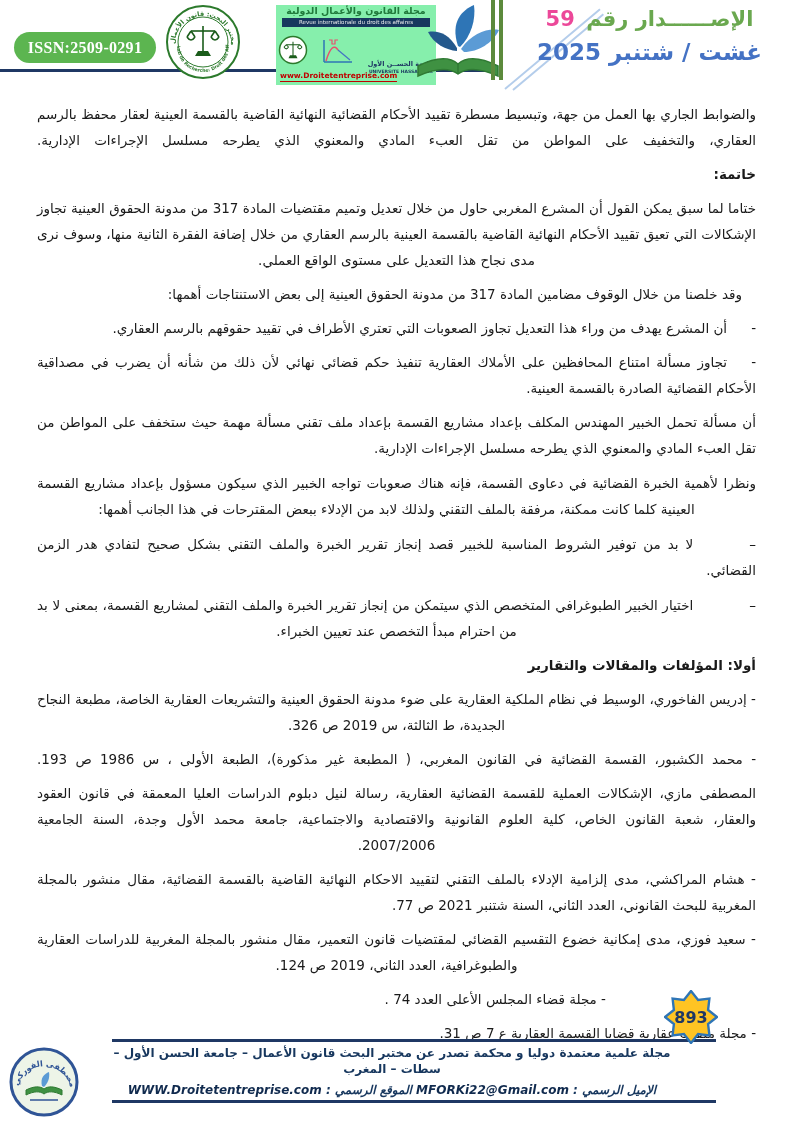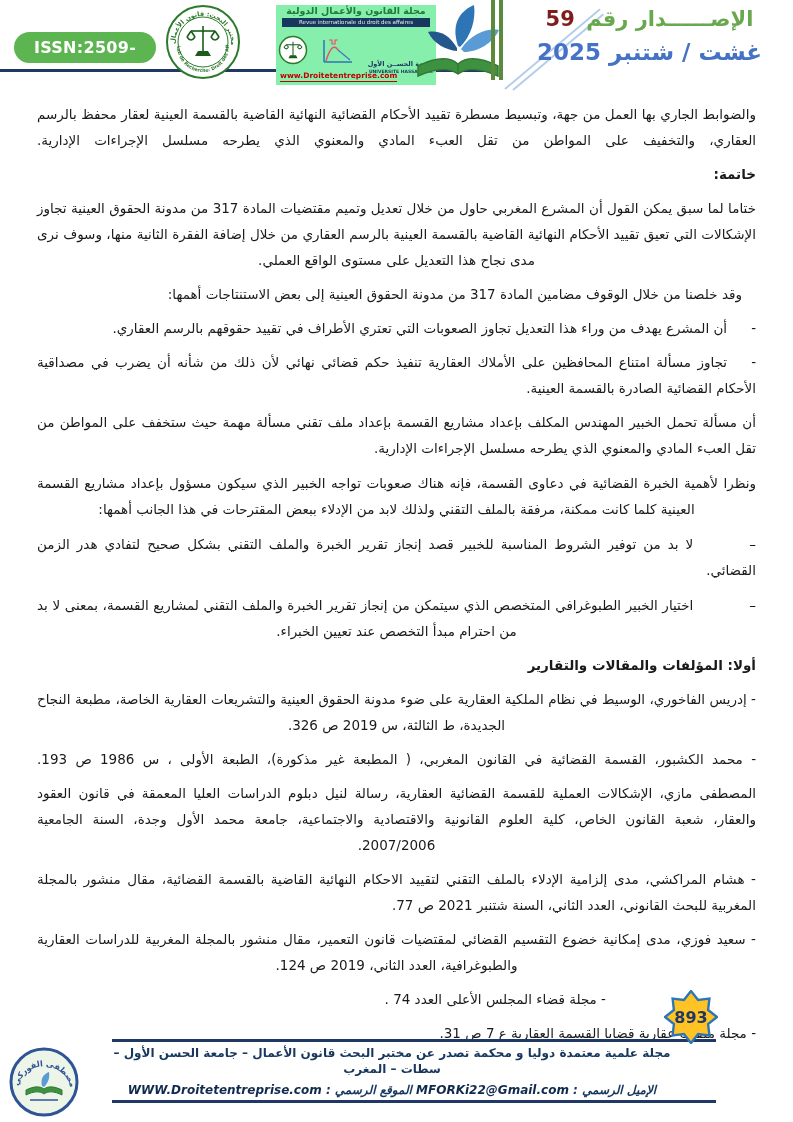--- a/index.html
+++ b/index.html
@@ -4,39 +4,39 @@
 <style>
   html,body{margin:0;padding:0;background:#ffffff;}
   .page{position:relative;width:793px;height:1122px;background:#ffffff;overflow:hidden;
         font-family:"DejaVu Sans",sans-serif;color:#1a1a1a;margin:0 auto;}
 
   
   .header{position:absolute;top:0;left:0;width:100%;height:92px;background:#fff;}
   .header-rule{position:absolute;top:69px;left:0;width:489px;height:3px;background:#1F3864;z-index:1;}
   .issn-badge{position:absolute;left:14px;top:32px;width:142px;height:31px;border-radius:16px;
               background:#5CB550;color:#fff;font-weight:bold;font-size:16px;line-height:31px;
-              text-align:center;z-index:2;letter-spacing:.3px;}
+              text-align:center;z-index:2;letter-spacing:.3px;font-family:Liberation Serif, serif;}
   .seal{position:absolute;left:165px;top:4px;width:76px;height:76px;z-index:2;}
   .journal-box{position:absolute;left:276px;top:5px;width:160px;height:80px;background:#86efac;z-index:2;}
   .jb-title{color:#217A3C;font-weight:bold;font-size:9.5px;text-align:center;line-height:12px;}
   .jb-sub{background:#17375E;color:#EDEDED;font-size:5.5px;text-align:center;line-height:9px;
           margin:1px 6px 2px 6px;}
   .jb-row{display:flex;align-items:center;justify-content:space-between;padding:0 2px;height:42px;}
   .jb-univ{color:#1F3864;font-size:6.5px;font-weight:bold;text-align:center;line-height:8px;margin-top:36px;}
   .jb-univ .fr{font-size:4.5px;color:#17375E;}
   .jb-site{color:#C00000;font-weight:bold;font-size:7.5px;text-align:left;padding-left:4px;
            border-bottom:0;}
   .jb-site span{border-bottom:1.5px solid #C00000;padding-bottom:1px;}
   .book-logo{position:absolute;left:412px;top:2px;z-index:2;}
   .vsep{position:absolute;left:491px;top:0;height:80px;z-index:3;}
   .vsep .bar{position:absolute;top:0;width:4px;height:80px;background:#5C8A3C;}
   .vsep .b1{left:0;} .vsep .b2{left:8px;}
   .issue-area{position:absolute;left:506px;top:0;width:287px;height:92px;direction:rtl;z-index:2;}
   .issue-line1{margin-top:7px;text-align:center;font-size:21px;font-weight:bold;color:#6AA84F;}
-  .issue-line1 .num{color:#7f1d1d;padding-right:4px;}
+  .issue-line1 .num{color:#ec4899;padding-right:4px;}
   .issue-line2{margin-top:8px;text-align:center;font-size:23px;font-weight:bold;color:#4472C4;
                text-shadow:0 0 1px #fff;}
   .slash{position:absolute;height:2px;background:#B4CDEB;transform-origin:left center;z-index:1;}
   .slashA{left:505px;top:88px;width:124px;transform:rotate(-40deg);}
   .slashB{left:513px;top:89px;width:118px;transform:rotate(-40deg);}
 
   
   .doc-body{position:absolute;top:93px;right:29px;left:29px;direction:rtl;
             font-size:13.5px;line-height:26px;text-align:justify;}
   .doc-body p{margin:8px;}

